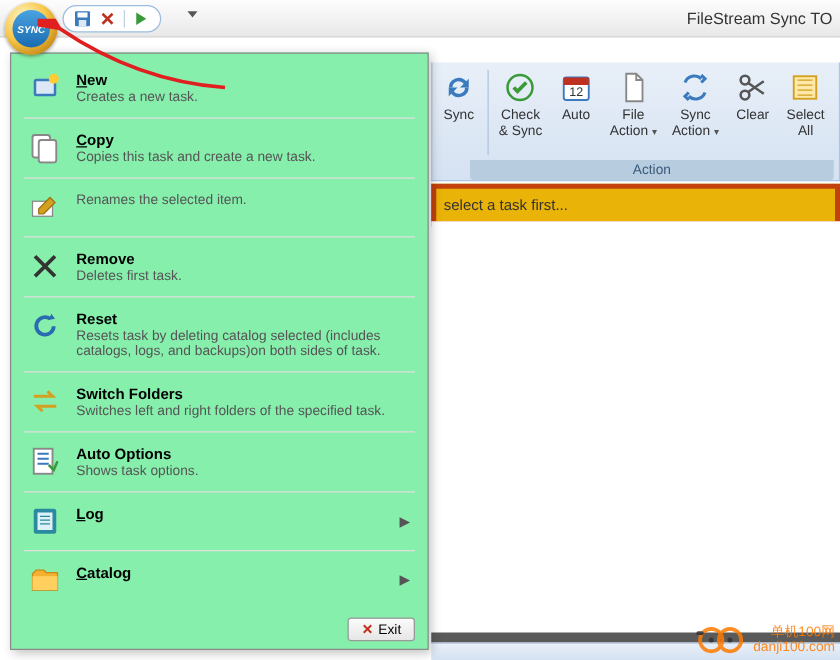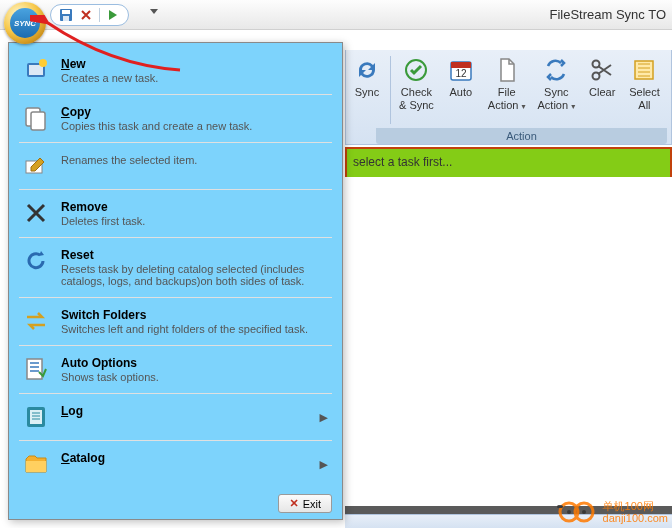--- a/index.html
+++ b/index.html
@@ -23,47 +23,47 @@
 
 .ribbon { position: absolute; top: 50px; left: 345px; right: 0; height: 95px; background: linear-gradient(#e8eff8,#d5e2f2); border: 1px solid #b0c4de; border-top: none; }
 .ribbon-btns { display: flex; height: 78px; padding-top: 2px; }
 .rbtn { display: flex; flex-direction: column; align-items: center; justify-content: flex-start; padding: 4px 6px 2px; font-size: 11px; color: #333; min-width: 42px; }
 .rbtn .ricon { width: 28px; height: 28px; margin-bottom: 2px; display: flex; align-items: flex-end; justify-content: center; }
 .rbtn .rlbl { text-align: center; line-height: 1.2; }
 .rbtn .dd { font-size: 8px; color: #555; }
 .group-label { position: absolute; bottom: 0; left: 30px; right: 4px; height: 16px; background: #b8cce0; color: #3a5a7a; text-align: center; font-size: 11px; line-height: 16px; border-radius: 0 0 3px 3px; }
 
 
-.content { position: absolute; top: 147px; left: 345px; right: 0; height: 34px; background: #84cc16; border: 2px solid #c2410c; }
+.content { position: absolute; top: 147px; left: 345px; right: 0; height: 34px; background: #eab308; border: 4px solid #c2410c; }
 .content-msg { padding: 6px 0 0 6px; font-size: 12px; color: #333; }
 .content-below { position: absolute; top: 177px; left: 345px; right: 0; bottom: 20px; background: #fff; }
 
 
-.appmenu { position: absolute; left: 8px; top: 42px; width: 335px; height: 478px; background: #7dd3fc; border: 1px solid #8a8a8a; box-shadow: 2px 2px 8px rgba(0,0,0,.25); z-index: 40; }
+.appmenu { position: absolute; left: 8px; top: 42px; width: 335px; height: 478px; background: #86efac; border: 1px solid #8a8a8a; box-shadow: 2px 2px 8px rgba(0,0,0,.25); z-index: 40; }
 .menu-list { padding: 6px 0; }
 .mitem { display: flex; align-items: flex-start; padding: 8px 14px; gap: 12px; cursor: pointer; position: relative; }
 .micon { width: 26px; height: 26px; flex-shrink: 0; display: flex; align-items: center; justify-content: center; }
 .mtext { flex: 1; }
 .mtitle { font-weight: bold; font-size: 12px; color: #000; }
 .mtitle u { text-decoration: underline; }
 .mdesc { font-size: 11px; color: #555; margin-top: 1px; }
 .msep { height: 1px; background: #e0e0e0; margin: 2px 10px; }
 .marrow { position: absolute; right: 14px; top: 50%; transform: translateY(-50%); color: #555; font-size: 11px; }
 .menu-footer { position: absolute; bottom: 6px; right: 10px; }
 .exit-btn { display: inline-flex; align-items: center; gap: 4px; padding: 2px 10px; font-size: 11px; background: linear-gradient(#fbfbfb,#e6e6e6); border: 1px solid #9a9a9a; border-radius: 3px; cursor: pointer; }
 .exit-x { color: #c03020; font-weight: bold; }
 
 
 .botbar1 { position: absolute; left: 345px; right: 0; bottom: 14px; height: 8px; background: #5a5a5a; }
 .botbar2 { position: absolute; left: 345px; right: 0; bottom: 0; height: 14px; background: linear-gradient(#e8eff8,#d5e2f2); border-top: 1px solid #b0c4de; }
 
 
 .watermark { position: absolute; right: 4px; bottom: 4px; display: flex; align-items: center; gap: 6px; opacity: .85; z-index: 70; }
 .wm-logo { width: 40px; height: 24px; }
-.wm-text { font-size: 11px; color: #ff7a00; line-height: 1.1; text-align: left; }
+.wm-text { font-size: 11px; color: #ff7a00; line-height: 1.1; text-align: right; }
 </style>
 </head>
 <body>
 
 <div class="titlebar">
   <div class="qat">
     <span class="qat-btn">
         <svg width="14" height="14">
           <rect x="1" y="1" width="12" height="12" fill="#3a7abd" rx="1"></rect>
           <rect x="3" y="2" width="8" height="4" fill="#fff"></rect>

